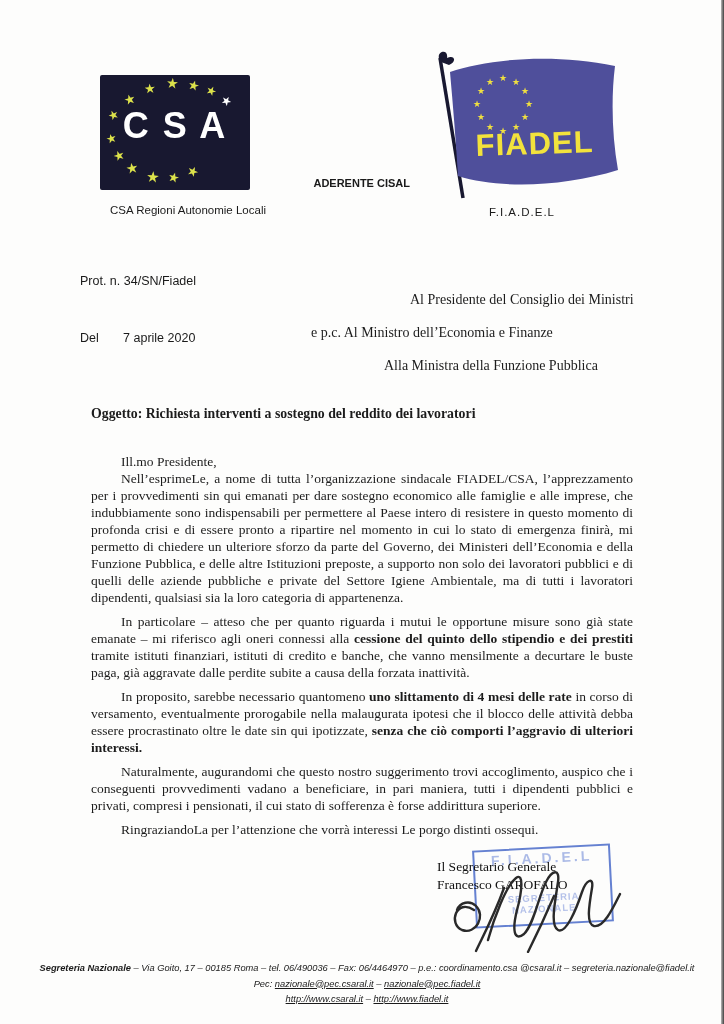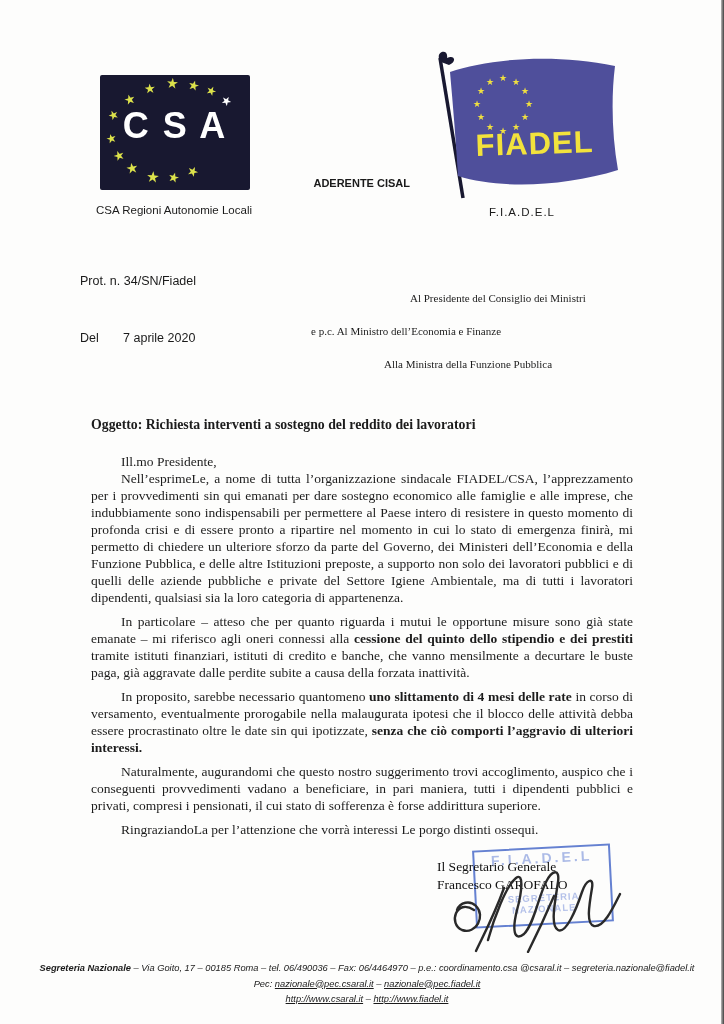--- a/index.html
+++ b/index.html
@@ -10,37 +10,37 @@
   }
   .scan-edge{position:absolute;top:0;right:0;width:3px;height:100%;
     background:linear-gradient(to right,#b9b9b9,#3f3f3f);}
   
   .csa-logo{position:absolute;left:100px;top:75px;width:150px;height:115px;
     background:#181830;border-radius:2px;}
   .csa-star{position:absolute;color:#dce24b;line-height:1;user-select:none;}
   .csa-text{position:absolute;left:0;right:0;top:30px;text-align:center;
     color:#ffffff;font-family:"Liberation Sans",sans-serif;
     font-weight:700;font-size:36px;letter-spacing:2px;}
-  .csa-caption{position:absolute;left:96px;top:204px;width:170px;text-align:left;
+  .csa-caption{position:absolute;left:96px;top:204px;width:170px;text-align:right;
     font-family:"Liberation Sans",sans-serif;font-size:11.5px;color:#1a1a1a;}
   .aderente{position:absolute;left:290px;top:177px;width:120px;text-align:right;
     font-family:"Liberation Sans",sans-serif;font-weight:700;font-size:11px;color:#1a1a1a;}
   .fiadel-flag{position:absolute;left:425px;top:50px;}
   .fiadel-caption{position:absolute;left:462px;top:206px;width:120px;text-align:center;
     font-family:"Liberation Sans",sans-serif;font-size:11.5px;letter-spacing:1px;color:#1a1a1a;}
   .prot{position:absolute;left:80px;top:234px;font-family:"Liberation Sans",sans-serif;
     font-size:12.5px;line-height:19px;color:#1a1a1a;white-space:pre;}
   
-  .recipient{position:absolute;font-size:11px;color:#1c1c1c;}
+  .recipient{position:absolute;font-size:14px;color:#1c1c1c;}
   .r1{left:410px;top:292px;}
   .r2{left:311px;top:325px;}
   .r3{left:384px;top:358px;}
   
   .subject{position:absolute;left:91px;top:406px;width:560px;
-    font-weight:700;font-size:13.8px;margin-top:11px;}
+    font-weight:700;font-size:13.8px;}
   .body-block{position:absolute;left:91px;top:446px;width:554px;
     font-size:13.5px;line-height:17px;}
   .body-block p{margin:7px 12px 0 0;text-align:justify;text-indent:30px;}
   .body-block p.first{margin-top:0;}
   .salutation{margin:0;text-indent:30px;}
   
   .stamp{position:absolute;left:474px;top:847px;width:134px;height:74px;
     border:2px solid rgba(74,107,201,.85);transform:rotate(-3deg);}
   .stamp-title{position:absolute;left:0;right:0;top:1px;text-align:center;
     font-family:"Liberation Sans",sans-serif;font-weight:700;font-size:14px;

